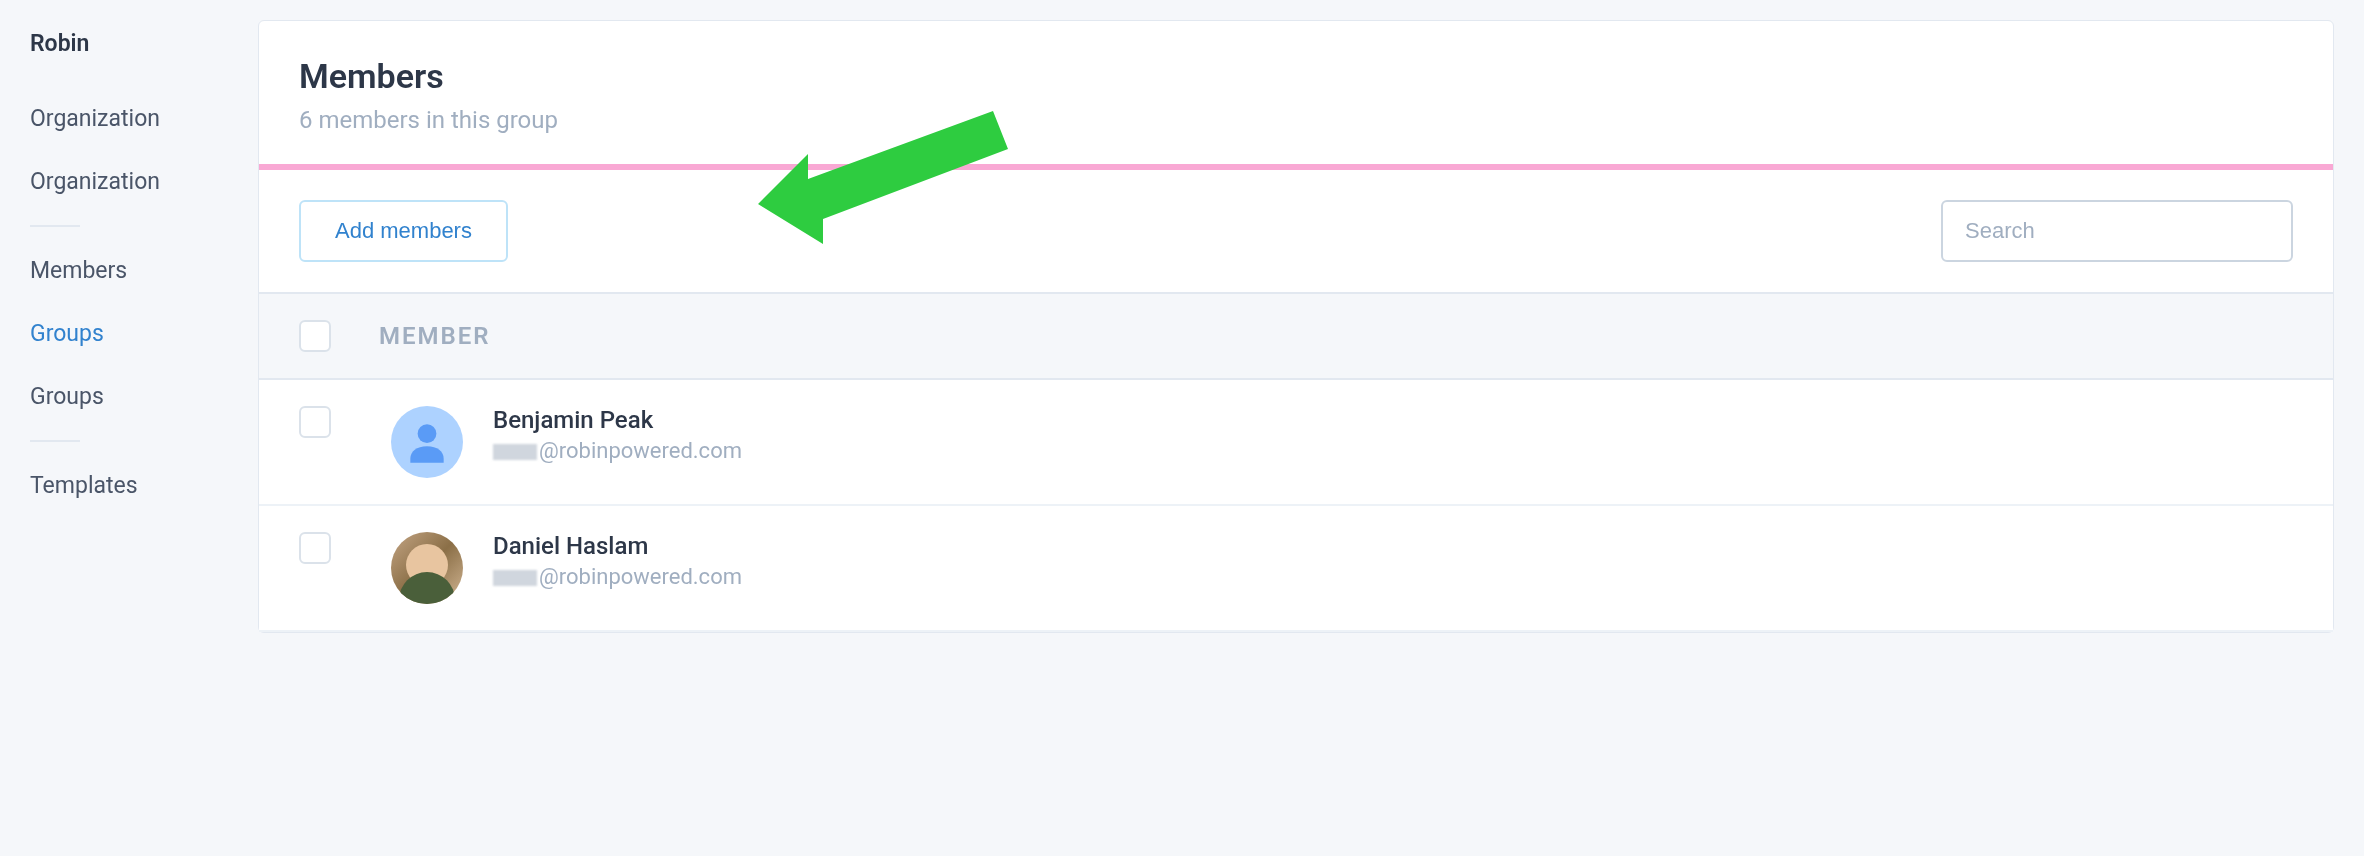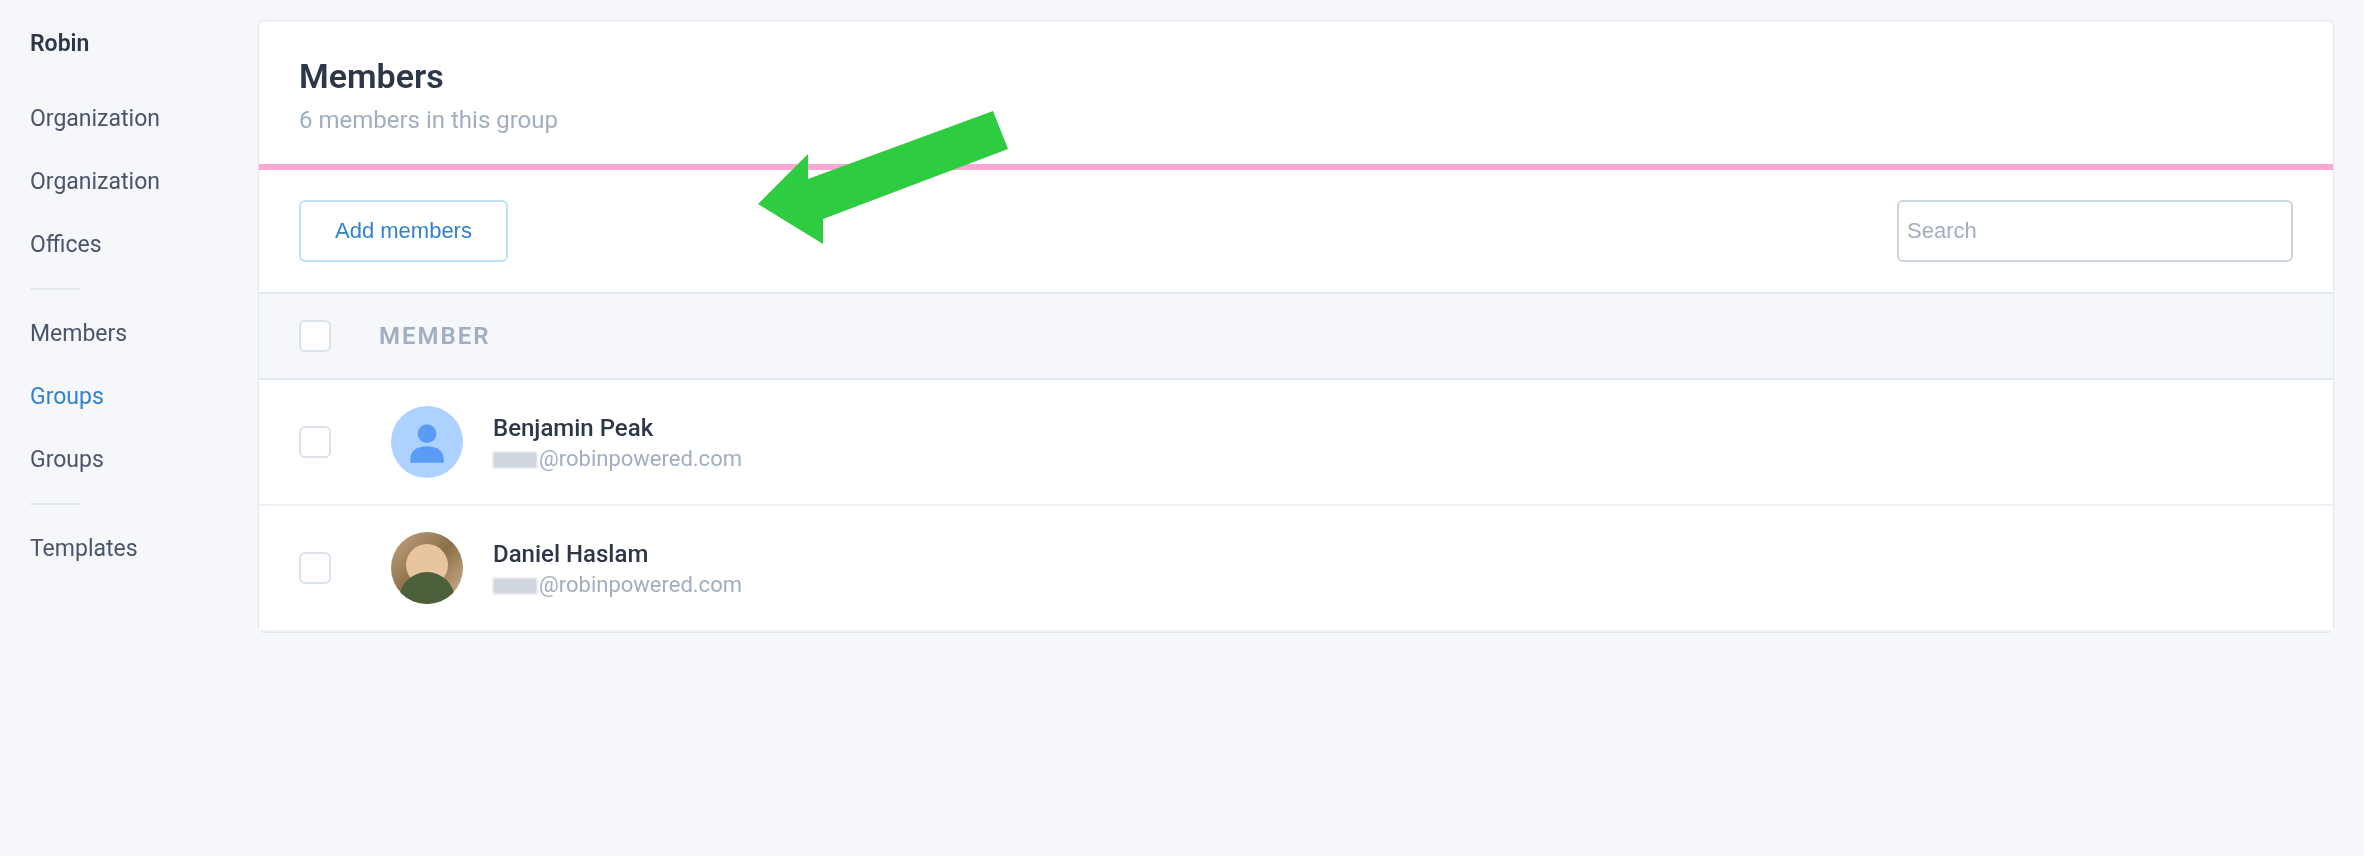--- a/index.html
+++ b/index.html
@@ -83,22 +83,22 @@
       font-size: 22px;
       font-weight: 500;
       padding: 16px 34px;
       border-radius: 6px;
       cursor: pointer;
     }
     .search-input {
       border: 2px solid #cbd5e0;
       border-radius: 6px;
       font-size: 22px;
-      padding: 16px 8px;
-      width: 396px;
+      padding: 16px 22px;
+      width: 352px;
       color: #4a5568;
     }
     .search-input::placeholder {
       color: #a0aec0;
     }
     .table-header {
       background: #f5f7fa;
       border-top: 2px solid #e2e8f0;
       border-bottom: 2px solid #e2e8f0;
       padding: 26px 40px;
@@ -118,21 +118,20 @@
       font-size: 24px;
       font-weight: 600;
       letter-spacing: 2px;
       color: #a0aec0;
       text-transform: uppercase;
       margin-left: 48px;
     }
     .member-row {
       padding: 26px 40px;
       display: flex;
-      align-items: center;
       border-bottom: 2px solid #edf2f7;
       background: #fff;
     }
     .avatar {
       width: 72px;
       height: 72px;
       border-radius: 50%;
       margin-left: 60px;
       flex-shrink: 0;
       overflow: hidden;
@@ -204,21 +203,20 @@
   </style>
 </head>
 <body>
 
 <div class="layout">
   <aside class="sidebar">
     <div class="sidebar-title">Robin</div>
 
     <div class="sidebar-item">Organization</div>
     <div class="sidebar-item">Organization</div>
-    <div class="sidebar-item">Offices</div>
 
     <div class="sidebar-divider"></div>
 
     <div class="sidebar-item">Members</div>
     <div class="sidebar-item active">Groups</div>
     <div class="sidebar-item">Groups</div>
 
     <div class="sidebar-divider"></div>
 
     <div class="sidebar-item">Templates</div>

